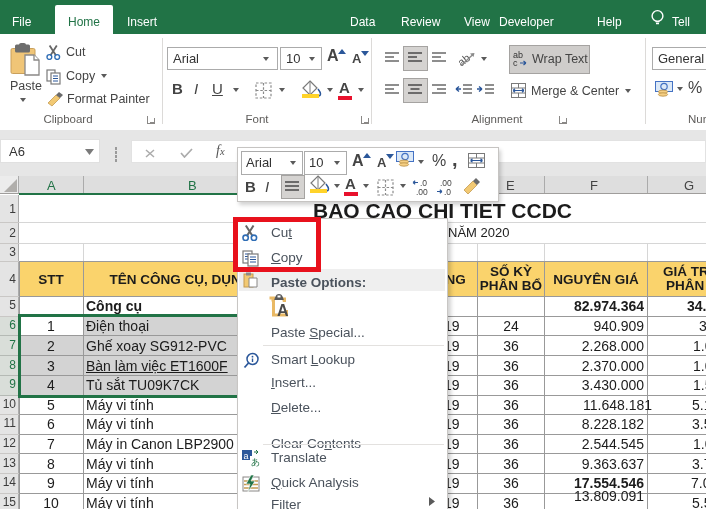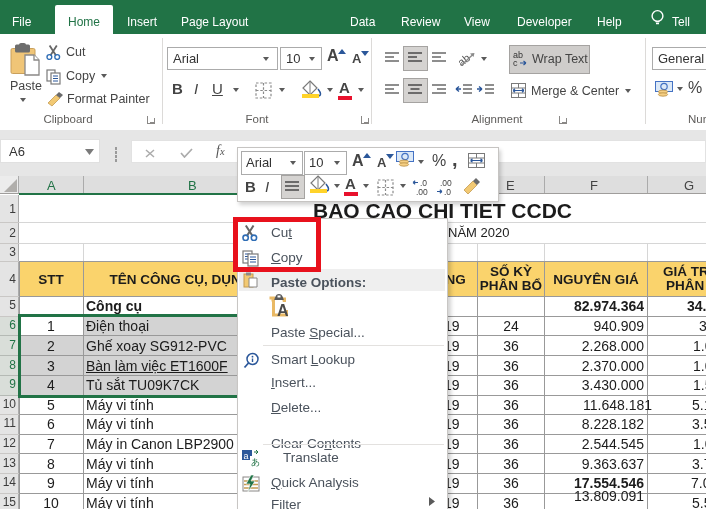--- a/index.html
+++ b/index.html
@@ -44,25 +44,24 @@
   .msep{position:absolute;left:263px;width:181px;height:1px;background:#e3e1df;}
   
   #redbox{left:233px;top:217px;width:88px;height:55px;border:5px solid #e8111c;box-sizing:border-box;}
 </style>
 </head>
 <body>
 
 <div class="abs" id="tabbar">
   <div class="tab" style="left:12px;">File</div>
   <div class="tab" style="left:127px;">Insert</div>
-  <div class="tab" style="left:181px;">Page Layout</div>
   <div class="tab" style="left:350px;">Data</div>
   <div class="tab" style="left:401px;">Review</div>
   <div class="tab" style="left:464px;">View</div>
-  <div class="tab" style="left:517px;">Developer</div>
+  <div class="tab" style="left:499px;">Developer</div>
   <div class="tab" style="left:597px;">Help</div>
   <div class="tab" style="left:672px;">Tell me</div>
   <svg class="abs" style="left:649px;top:8px;" width="17" height="19" viewBox="0 0 17 19">
     <circle cx="8.5" cy="8" r="5.4" fill="none" stroke="#fff" stroke-width="1.4"></circle>
     <path d="M6.5 13.5h4M7 15.5h3" stroke="#fff" stroke-width="1.3" fill="none"></path>
   </svg>
 </div>
 <div id="hometab">
     <span>Home</span>
   </div>
@@ -448,21 +447,21 @@
 <div class="mi" style="top:436px;">Clear Co<u>n</u>tents</div>
 <div class="msep" style="top:444px;"></div>
 
 <svg class="abs" style="left:242px;top:450px;" width="18" height="18" viewBox="0 0 18 18">
   <rect x="0" y="0" width="10" height="10" fill="#2b579a"></rect>
   <text x="1.5" y="8.5" font-size="9" fill="#fff" font-family="Liberation Sans">a</text>
   <rect x="8" y="6" width="10" height="11" fill="#fff"></rect>
   <text x="9" y="15" font-size="9" fill="#217346" font-family="Liberation Sans">あ</text>
   <path d="M12 2h4M14 0l2 2-2 2" stroke="#217346" stroke-width="1" fill="none"></path>
 </svg>
-<div class="mi" style="top:450px;margin-left:12px;">Translate</div>
+<div class="mi" style="top:450px;">Translate</div>
 
 <svg class="abs" style="left:242px;top:475px;" width="18" height="18" viewBox="0 0 18 18">
   <rect x="1" y="2" width="16" height="14" fill="#fff" stroke="#8a8886"></rect>
   <path d="M2 6h14M2 9.5h14M2 13h14" stroke="#c49a50" stroke-width="1.5"></path>
   <path d="M9 0L4 9h4l-2 8 7-11h-4l3-6z" fill="#217346" stroke="#fff" stroke-width="0.6"></path>
 </svg>
 <div class="mi" style="top:475px;"><u>Q</u>uick Analysis</div>
 
 <div class="mi" style="top:497px;">Filter</div>
 <svg class="abs" style="left:429px;top:497px;" width="6" height="9">

